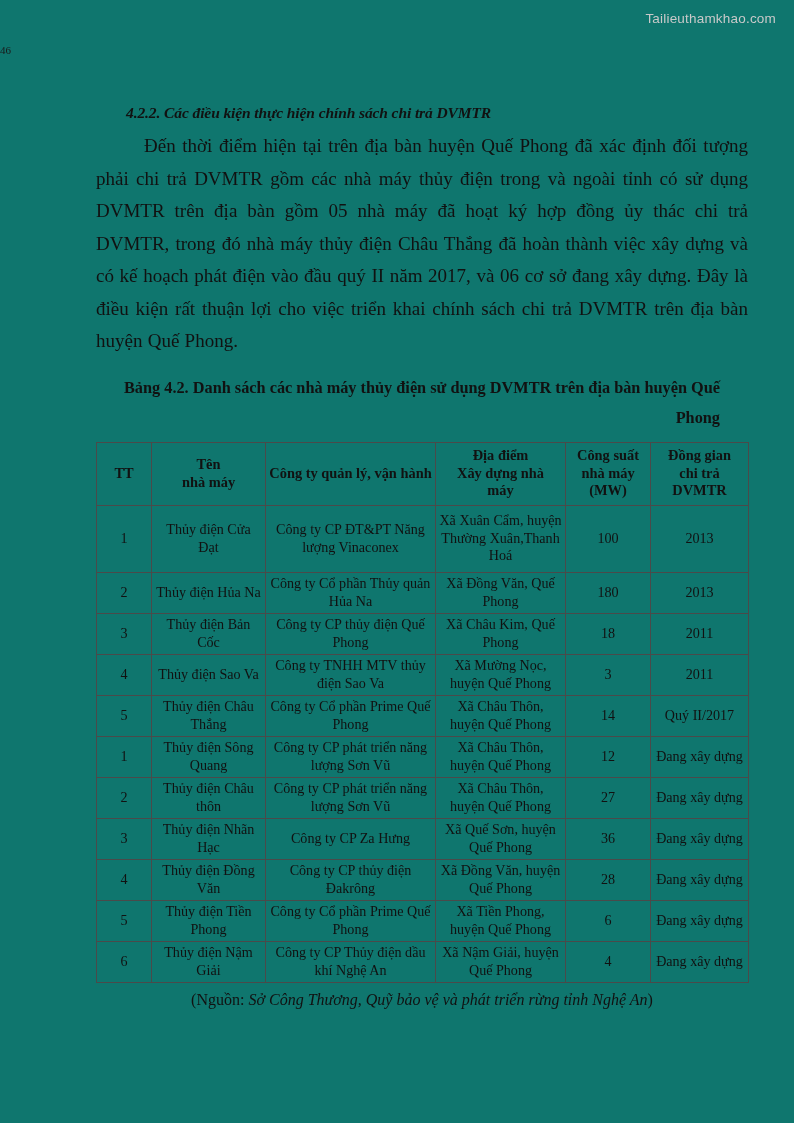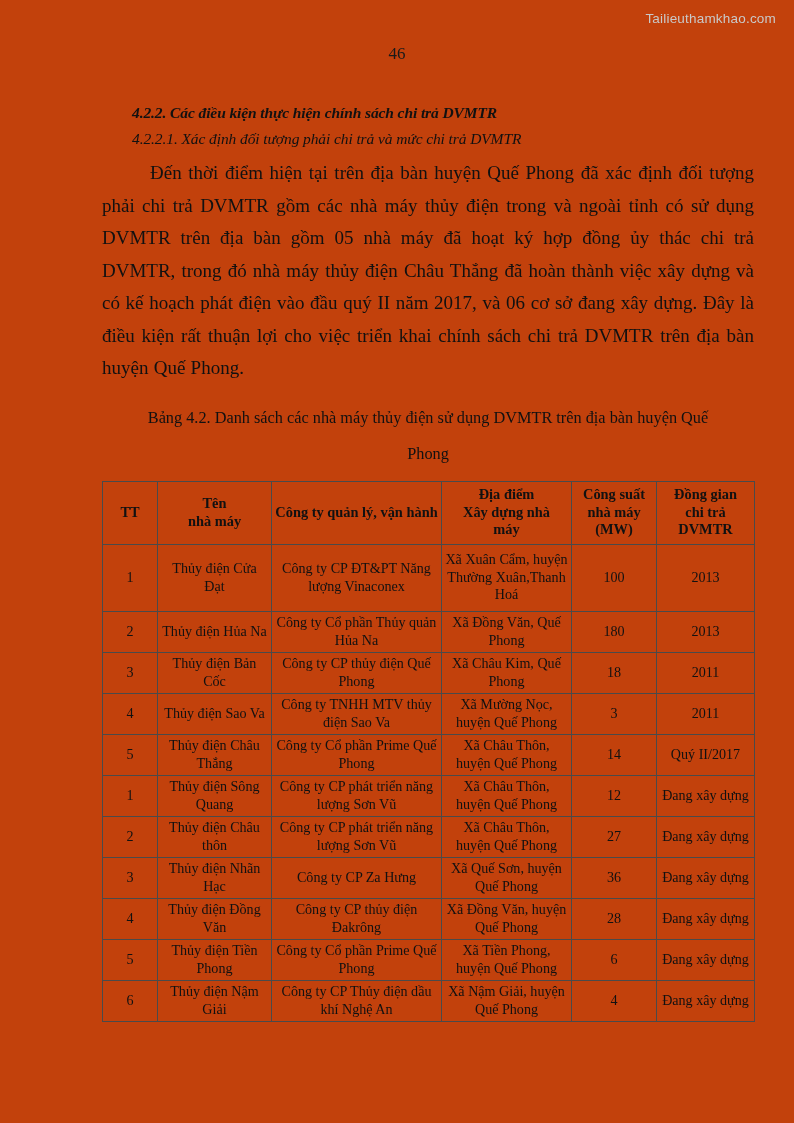--- a/index.html
+++ b/index.html
@@ -5,21 +5,21 @@
 <style>
   html, body {
     margin: 0;
     padding: 0;
     background: #b8b8b8;
   }
   .page {
     position: relative;
     width: 794px;
     height: 1123px;
-    background: #c2410c;
+    background: #0f766e;
     margin: 0 auto;
     box-sizing: border-box;
     font-family: "Liberation Serif", "DejaVu Serif", serif;
     color: #111111;
     overflow: hidden;
   }
 
   
   .watermark {
     position: absolute;
@@ -32,32 +32,31 @@
     white-space: nowrap;
     user-select: none;
   }
 
   
   .page-number {
     position: absolute;
     top: 44px;
     left: 0;
     width: 100%;
-    text-align: center;
-    font-size: 17px;
+    text-align: left;
+    font-size: 11px;
     color: #1a1a1a;
   }
 
   
   .content {
     position: absolute;
     left: 96px;
     top: 104px;
     width: 652px;
-    margin-left: 6px;
   }
 
   .heading-2 {
     font-size: 15.5px;
     font-weight: bold;
     font-style: italic;
     margin: 0 0 8px 30px;
     letter-spacing: -0.1px;
   }
   .heading-3 {
@@ -71,23 +70,23 @@
     font-size: 19px;
     line-height: 32.5px;
     text-align: justify;
     text-indent: 48px;
     margin: 0;
     word-spacing: 0.5px;
   }
 
   .table-caption {
     font-size: 16.3px;
-    font-weight: normal;
-    line-height: 36px;
-    text-align: center;
+    font-weight: bold;
+    line-height: 30px;
+    text-align: right;
     margin: 15px 28px 9px 28px;
   }
 
   
   table.datatable {
     border-collapse: collapse;
     width: 652px;
     margin: 0 0 0 0;
     table-layout: fixed;
   }
@@ -140,21 +139,20 @@
 
 <div class="page">
 
   <div class="watermark">Tailieuthamkhao.com</div>
 
   <div class="page-number">46</div>
 
   <div class="content">
 
     <div class="heading-2">4.2.2. Các điều kiện thực hiện chính sách chi trả DVMTR</div>
-    <div class="heading-3">4.2.2.1. Xác định đối tượng phải chi trả và mức chi trả DVMTR</div>
 
     <p class="body-par">Đến thời điểm hiện tại trên địa bàn huyện Quế Phong đã xác định đối tượng phải chi trả DVMTR gồm các nhà máy thủy điện trong và ngoài tỉnh có sử dụng DVMTR trên địa bàn gồm 05 nhà máy đã hoạt ký hợp đồng ủy thác chi trả DVMTR, trong đó nhà máy thủy điện Châu Thắng đã hoàn thành việc xây dựng và có kế hoạch phát điện vào đầu quý II năm 2017, và 06 cơ sở đang xây dựng. Đây là điều kiện rất thuận lợi cho việc triển khai chính sách chi trả DVMTR trên địa bàn huyện Quế Phong.</p>
 
     <div class="table-caption">Bảng 4.2. Danh sách các nhà máy thủy điện sử dụng DVMTR trên địa bàn huyện Quế Phong</div>
 
     <table class="datatable">
       <colgroup>
         <col class="col-tt">
           <col class="col-name">
           <col class="col-comp">
@@ -274,15 +272,18 @@
             <td>6</td>
             <td class="cell-left">Thủy điện Nậm Giải</td>
             <td class="cell-left">Công ty CP Thủy điện dầu khí Nghệ An</td>
             <td class="cell-left">Xã Nậm Giải, huyện Quế Phong</td>
             <td>4</td>
             <td>Đang xây dựng</td>
           </tr>
         </tbody>
     </table>
 
+    <div class="source-line">
+      <span>(Nguồn: </span><i>Sở Công Thương, Quỹ bảo vệ và phát triển rừng tỉnh Nghệ An</i><span>)</span>
+    </div>
 
   </div>
 </div>
 
 </body></html>

